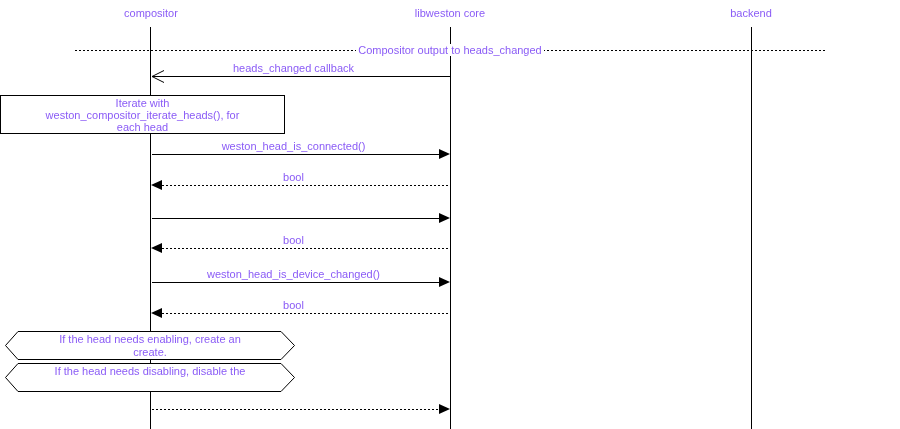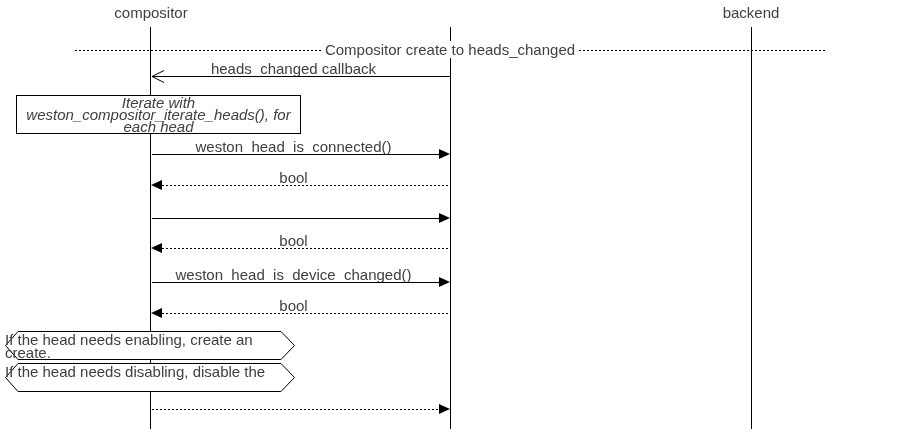--- a/index.html
+++ b/index.html
@@ -6,22 +6,22 @@
     margin: 0;
     padding: 0;
     background: #ffffff;
   }
   #diagram {
     position: relative;
     width: 900px;
     height: 429px;
     background: #ffffff;
     font-family: "Liberation Sans", sans-serif;
-    font-size: 15px;
-    color: #404040;
+    font-size: 11px;
+    color: #8b5cf6;
     overflow: hidden;
   }
   .abs { position: absolute; }
   .participant-label {
     width: 200px;
     text-align: center;
     top: 5px;
     line-height: 16px;
     white-space: nowrap;
   }
@@ -65,60 +65,61 @@
     width: 400px;
     text-align: center;
     line-height: 16px;
   }
   .divider-label-wrap span {
     background: #ffffff;
     padding: 0 2px;
     white-space: nowrap;
   }
   .note-box {
-    left: 16px;
+    left: 0;
     top: 95px;
     width: 283px;
     height: 36px;
     border: 1px solid #000000;
     background: #ffffff;
     text-align: center;
     line-height: 12px;
     padding-top: 1px;
     box-sizing: content-box;
-    font-style: italic;
   }
   .hex-note {
     left: 5px;
     width: 290px;
     height: 29px;
   }
   .hex-note svg { position: absolute; left: 0; top: 0; }
   .hex-text {
     position: absolute;
     left: 0; top: 2px;
     width: 100%;
+    text-align: center;
     line-height: 13px;
   }
 </style>
 </head>
 <body>
 
 <div id="diagram">
 
   <div class="abs participant-label" style="left:51px">compositor</div>
+  <div class="abs participant-label" style="left:350px">libweston core</div>
   <div class="abs participant-label" style="left:651px">backend</div>
 
   <div class="abs lifeline" style="left:150px"></div>
   <div class="abs lifeline" style="left:450px"></div>
   <div class="abs lifeline" style="left:751px"></div>
 
   <div class="abs dotted-line" style="left:75px; top:50px; width:751px"></div>
   <div class="abs divider-label-wrap">
-    <span>Compositor create to heads_changed</span>
+    <span>Compositor output to heads_changed</span>
   </div>
 
   <div class="abs msg-label" style="top:61px">heads_changed callback</div>
   <div class="abs solid-line" style="left:152px; top:76px; width:298px"></div>
   <svg class="abs" style="left:151px; top:70px" width="14" height="13" viewBox="0 0 14 13">
     <polyline points="13,0.5 1,6.5 13,12.5" fill="none" stroke="#000" stroke-width="1"></polyline>
   </svg>
 
   <div class="abs note-box">
     <div>Iterate with</div>

